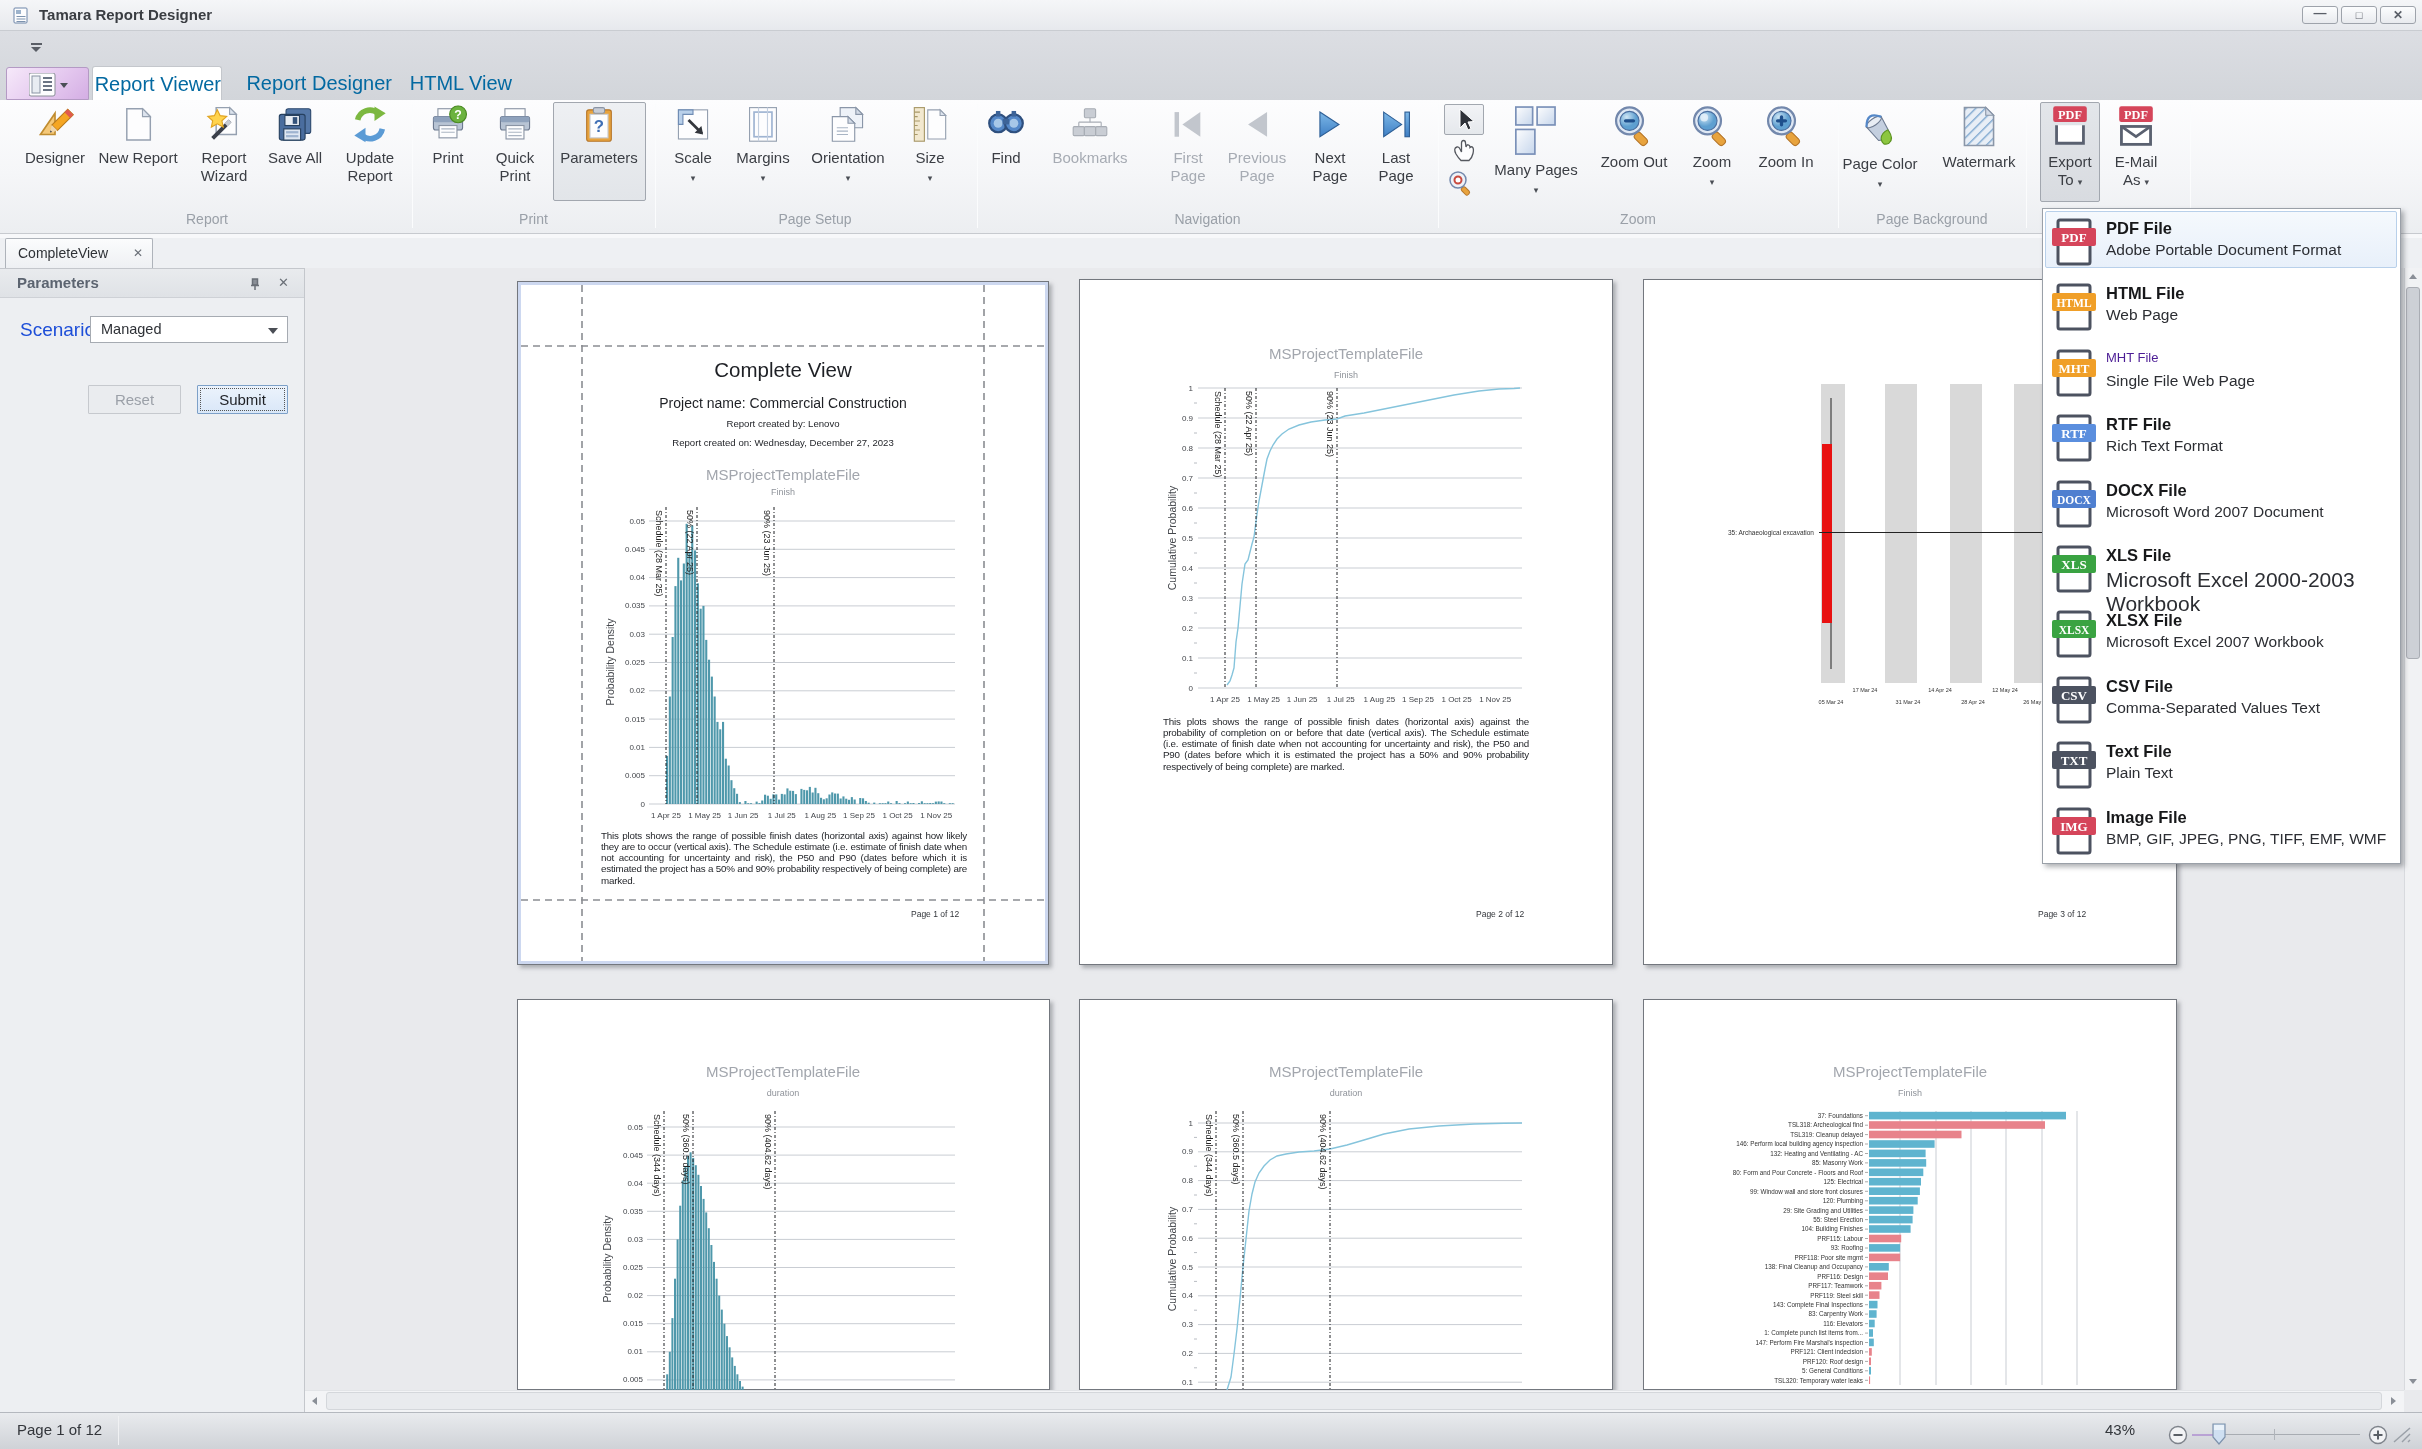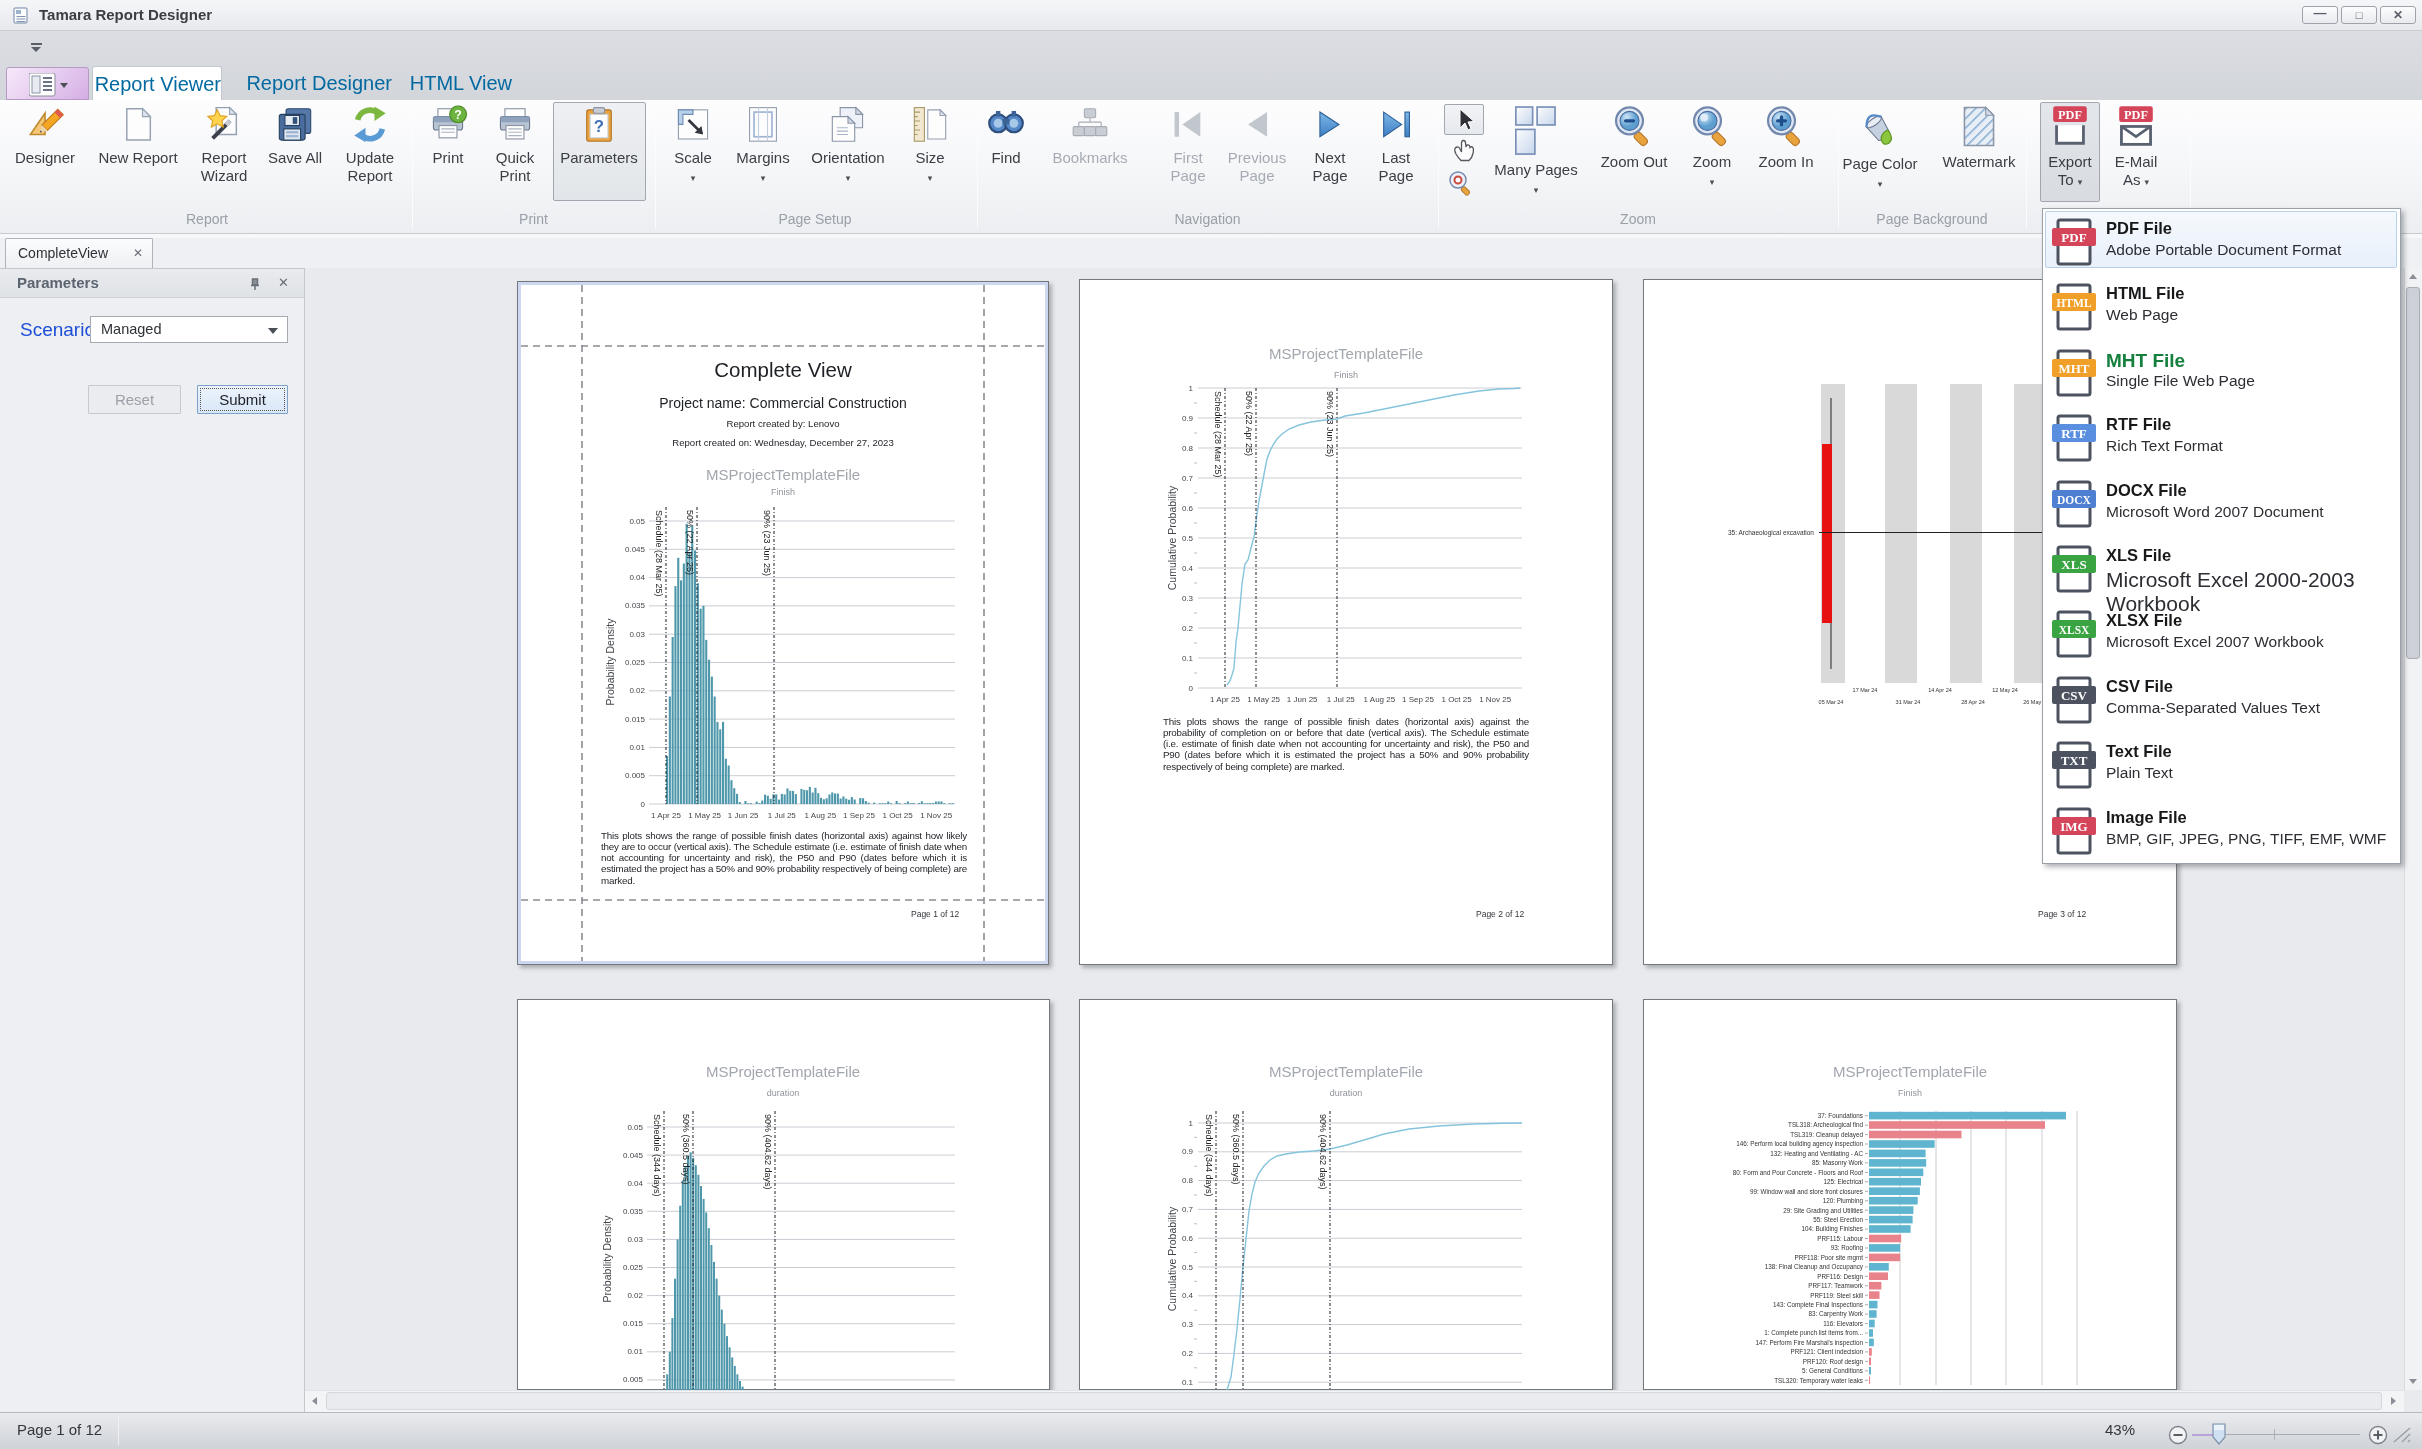--- a/index.html
+++ b/index.html
@@ -60,21 +60,21 @@
       <path d="M31 10 l8 0 l-4 5 z" fill="#4a4e55"></path>
     </svg>
 </div>
 <div id="tabsel" class="tab ab">Report Viewer</div>
 <div class="tab ab" style="left:225px;width:167px">Report Designer</div>
 <div class="tab ab" style="left:392px;width:120px">HTML View</div>
 <div id="ribbon" class="ab"></div>
 
 <div class="press ab" style="left:553px;top:102px;width:93px;height:99px"></div>
 <div class="press ab" style="left:2040px;top:102px;width:60px;height:100px;background:linear-gradient(#e3e6ea,#d8dbe0)"></div>
-<div class="rbtn ab" style="left:1px;width:88px;"><span class="ic"><svg width="34" height="34">
+<div class="rbtn ab" style="left:11px;width:88px;"><span class="ic"><svg width="34" height="34">
         <path d="M4 26 L17 7 L17 26 Z" fill="#f5c878" stroke="#c08c30" stroke-width="1.5"></path>
         <path d="M12.5 23 L17 16.5 L17 23 Z" fill="#fdf2dc"></path>
         <g transform="rotate(45 22 14)">
           <rect x="19" y="2" width="7" height="20" fill="#f5a623" stroke="#b97b1d"></rect>
           <rect x="19" y="2" width="7" height="4" fill="#e05a4e"></rect>
           <path d="M19 22 l3.5 6 l3.5 -6 z" fill="#efd5ac"></path>
           <path d="M21.5 26.2 l1 1.8 l1 -1.8 z" fill="#3d3f45"></path>
         </g>
       </svg></span>Designer</div>
 <div class="rbtn ab" style="left:90px;width:96px;"><span class="ic"><svg width="34" height="34">
@@ -831,21 +831,21 @@
 <rect x="1" y="11" width="44" height="18" rx="2" fill="#f09f28"></rect>
 <text x="23" y="25" font-size="11.5" font-weight="bold" fill="#fff" text-anchor="middle" font-family="Liberation Serif, serif">HTML</text>
   </svg>
 <div class="ab" style="left:2106px;top:284px;font-size:16.5px;font-weight:bold;color:#17181a">HTML File</div>
 <div class="ab" style="left:2106px;top:306px;font-size:15.5px;color:#2c2e33">Web Page</div>
 <svg class="ab" style="left:2051px;top:348px" width="46" height="50">
 <rect x="7" y="3" width="32" height="44" rx="2" fill="#fff" stroke="#4c5260" stroke-width="3"></rect>
 <rect x="1" y="11" width="44" height="18" rx="2" fill="#f09f28"></rect>
 <text x="23" y="25" font-size="13" font-weight="bold" fill="#fff" text-anchor="middle" font-family="Liberation Serif, serif">MHT</text>
   </svg>
-<div class="ab" style="left:2106px;top:350px;font-size:19px;font-weight:bold;color:#15803d">MHT File</div>
+<div class="ab" style="left:2106px;top:350px;font-size:13px;font-weight:normal;color:#4c1d95">MHT File</div>
 <div class="ab" style="left:2106px;top:372px;font-size:15.5px;color:#2c2e33">Single File Web Page</div>
 <svg class="ab" style="left:2051px;top:413px" width="46" height="50">
 <rect x="7" y="3" width="32" height="44" rx="2" fill="#fff" stroke="#4c5260" stroke-width="3"></rect>
 <rect x="1" y="11" width="44" height="18" rx="2" fill="#5a8ede"></rect>
 <text x="23" y="25" font-size="13" font-weight="bold" fill="#fff" text-anchor="middle" font-family="Liberation Serif, serif">RTF</text>
   </svg>
 <div class="ab" style="left:2106px;top:415px;font-size:16.5px;font-weight:bold;color:#17181a">RTF File</div>
 <div class="ab" style="left:2106px;top:437px;font-size:15.5px;color:#2c2e33">Rich Text Format</div>
 <svg class="ab" style="left:2051px;top:479px" width="46" height="50">
 <rect x="7" y="3" width="32" height="44" rx="2" fill="#fff" stroke="#4c5260" stroke-width="3"></rect>

